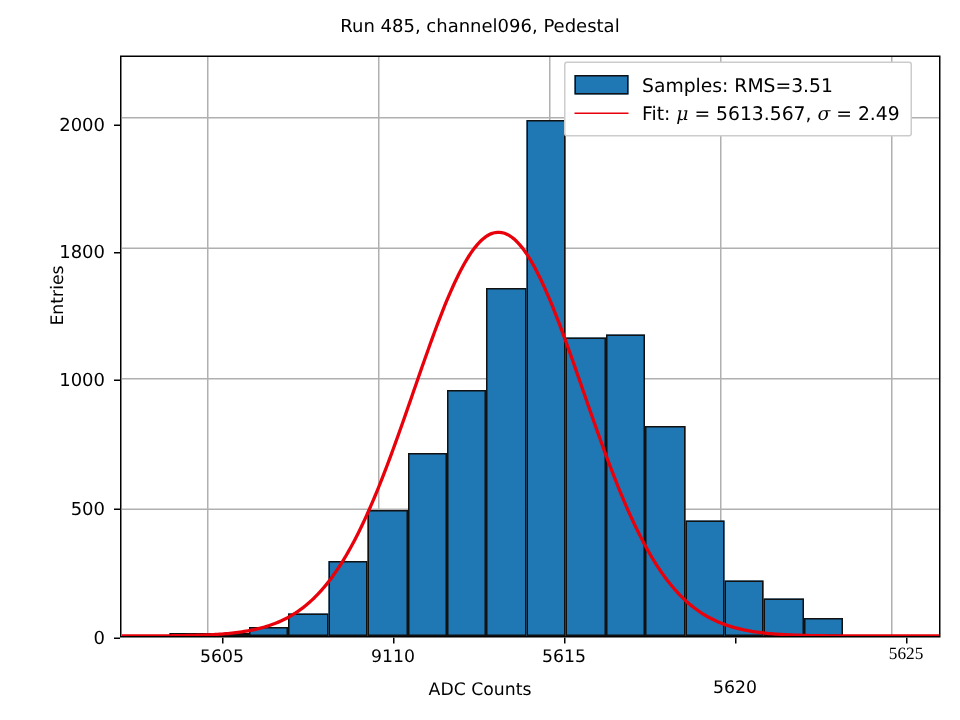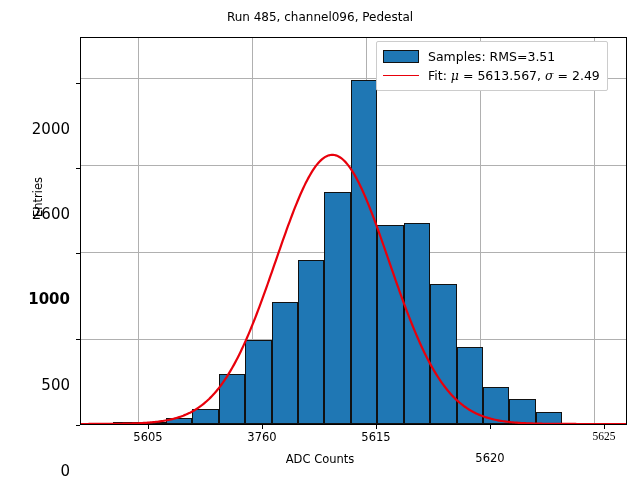--- a/index.html
+++ b/index.html
@@ -30,21 +30,21 @@
 
   .bar{
     position:absolute;bottom:0;
     background:#1f77b4;
     border:1.1px solid #111;
     box-sizing:border-box;
   }
   #fitcurve{position:absolute;left:0;top:0;width:100%;height:100%;}
   .ylabel-txt{
     position:absolute;width:70px;text-align:right;
-    font-size:15px;color:#000;margin-top:44px;
+    font-size:12px;color:#000;
   }
   .ytickmark{position:absolute;left:76px;width:4px;height:1.2px;background:#000;}
   .xlabel-txt{
     position:absolute;width:60px;text-align:center;
     font-size:11.5px;color:#000;
   }
   .xtickmark{position:absolute;top:425px;width:1.2px;height:4px;background:#000;}
 
   #ytitle{
     position:absolute;left:-22px;top:190px;width:120px;
@@ -77,32 +77,32 @@
 </style>
 </head>
 <body>
 
 <div id="figure">
 
   <div id="title">Run 485, channel096, Pedestal</div>
 
   <div class="ylabel-txt" style="left:0px;top:418px;">0</div>
   <div class="ylabel-txt" style="left:0px;top:332px;">500</div>
-  <div class="ylabel-txt" style="left:0px;top:246px;font-weight:bold;">1000</div>
-  <div class="ylabel-txt" style="left:0px;top:161px;">2600</div>
+  <div class="ylabel-txt" style="left:0px;top:246px;">1000</div>
+  <div class="ylabel-txt" style="left:0px;top:161px;">1800</div>
   <div class="ylabel-txt" style="left:0px;top:76px;">2000</div>
 
   <div class="ytickmark" style="top:425px;"></div>
   <div class="ytickmark" style="top:339px;"></div>
   <div class="ytickmark" style="top:253px;"></div>
   <div class="ytickmark" style="top:168px;"></div>
   <div class="ytickmark" style="top:83px;"></div>
 
   <div class="xlabel-txt" style="left:118px;top:430px;">5605</div>
-  <div class="xlabel-txt" style="left:232px;top:430px;">3760</div>
+  <div class="xlabel-txt" style="left:232px;top:430px;">9110</div>
   <div class="xlabel-txt" style="left:346px;top:430px;">5615</div>
   <div class="xlabel-txt" style="left:460px;top:430px;margin-top:21px;">5620</div>
   <div class="xlabel-txt" style="left:574px;top:430px;font-family:Liberation Serif, serif;">5625</div>
 
   <div class="xtickmark" style="left:148px;"></div>
   <div class="xtickmark" style="left:262px;"></div>
   <div class="xtickmark" style="left:376px;"></div>
   <div class="xtickmark" style="left:490px;"></div>
   <div class="xtickmark" style="left:604px;"></div>
 

